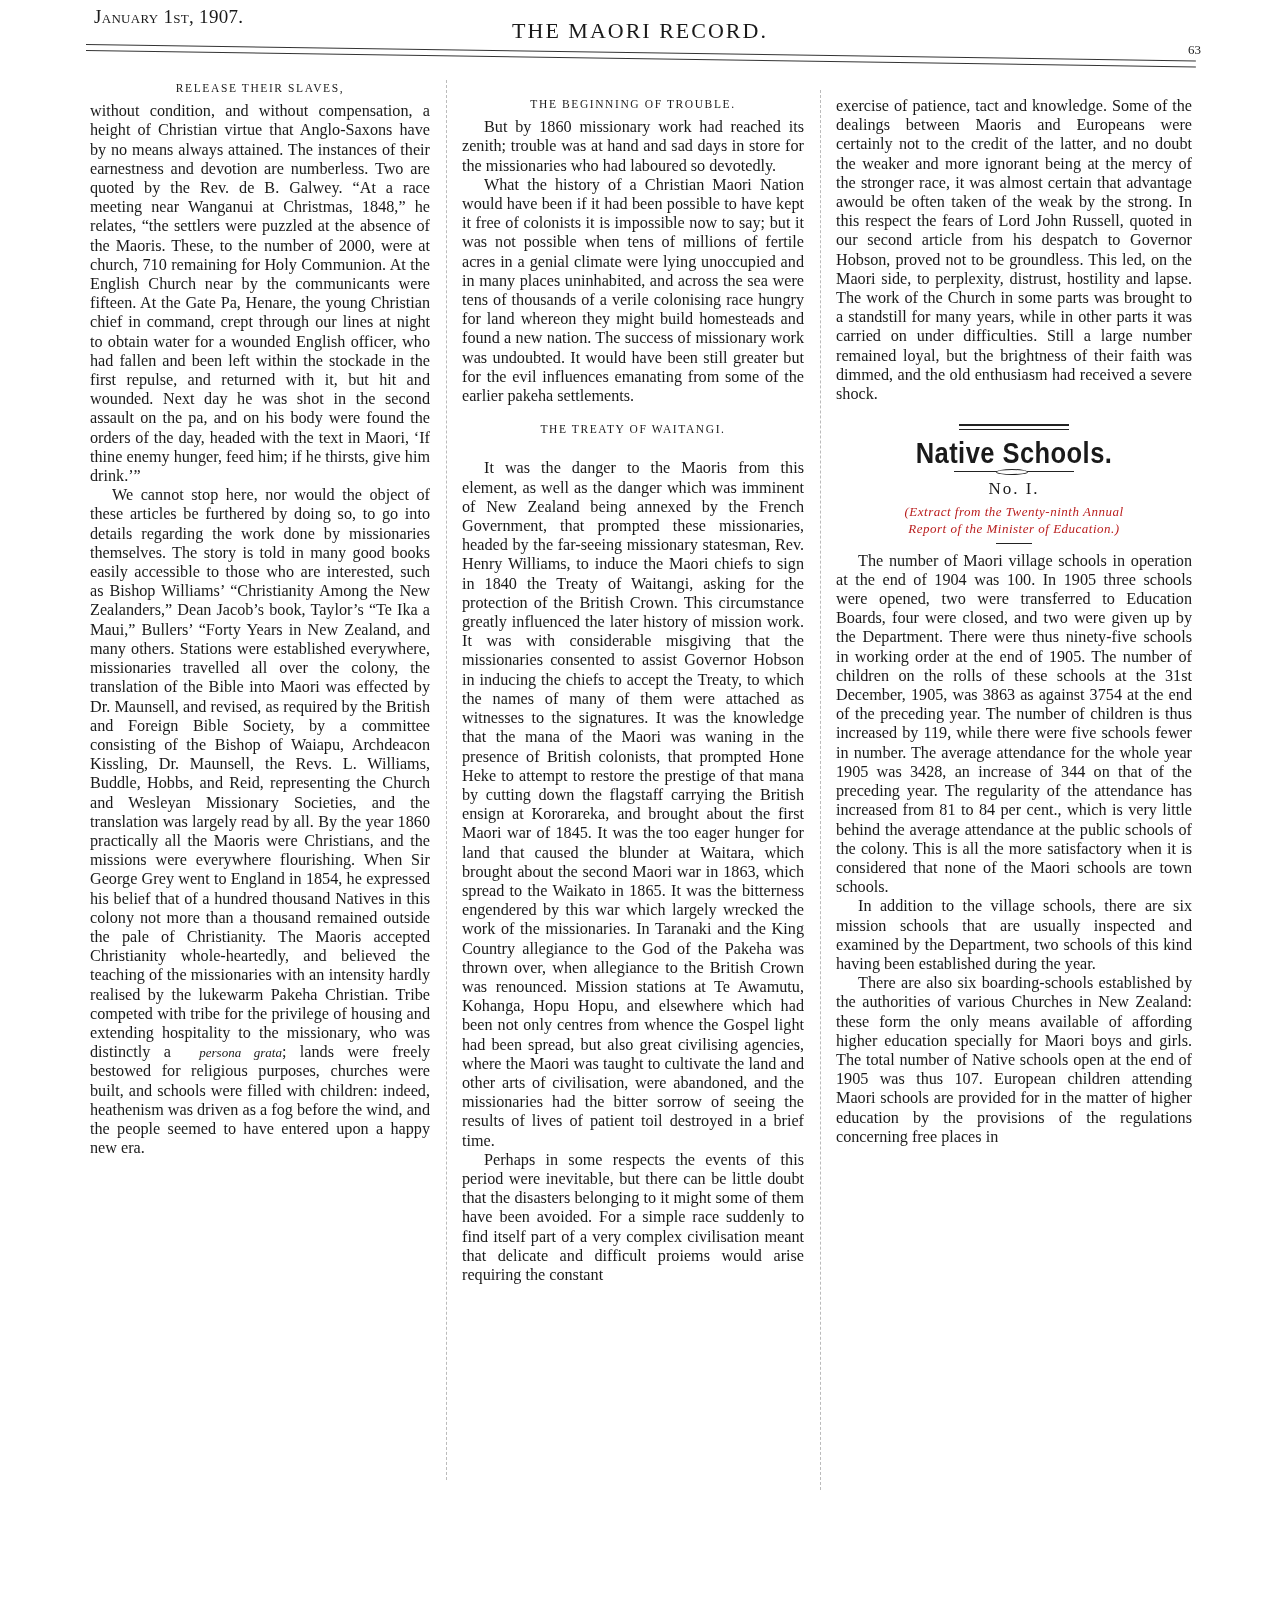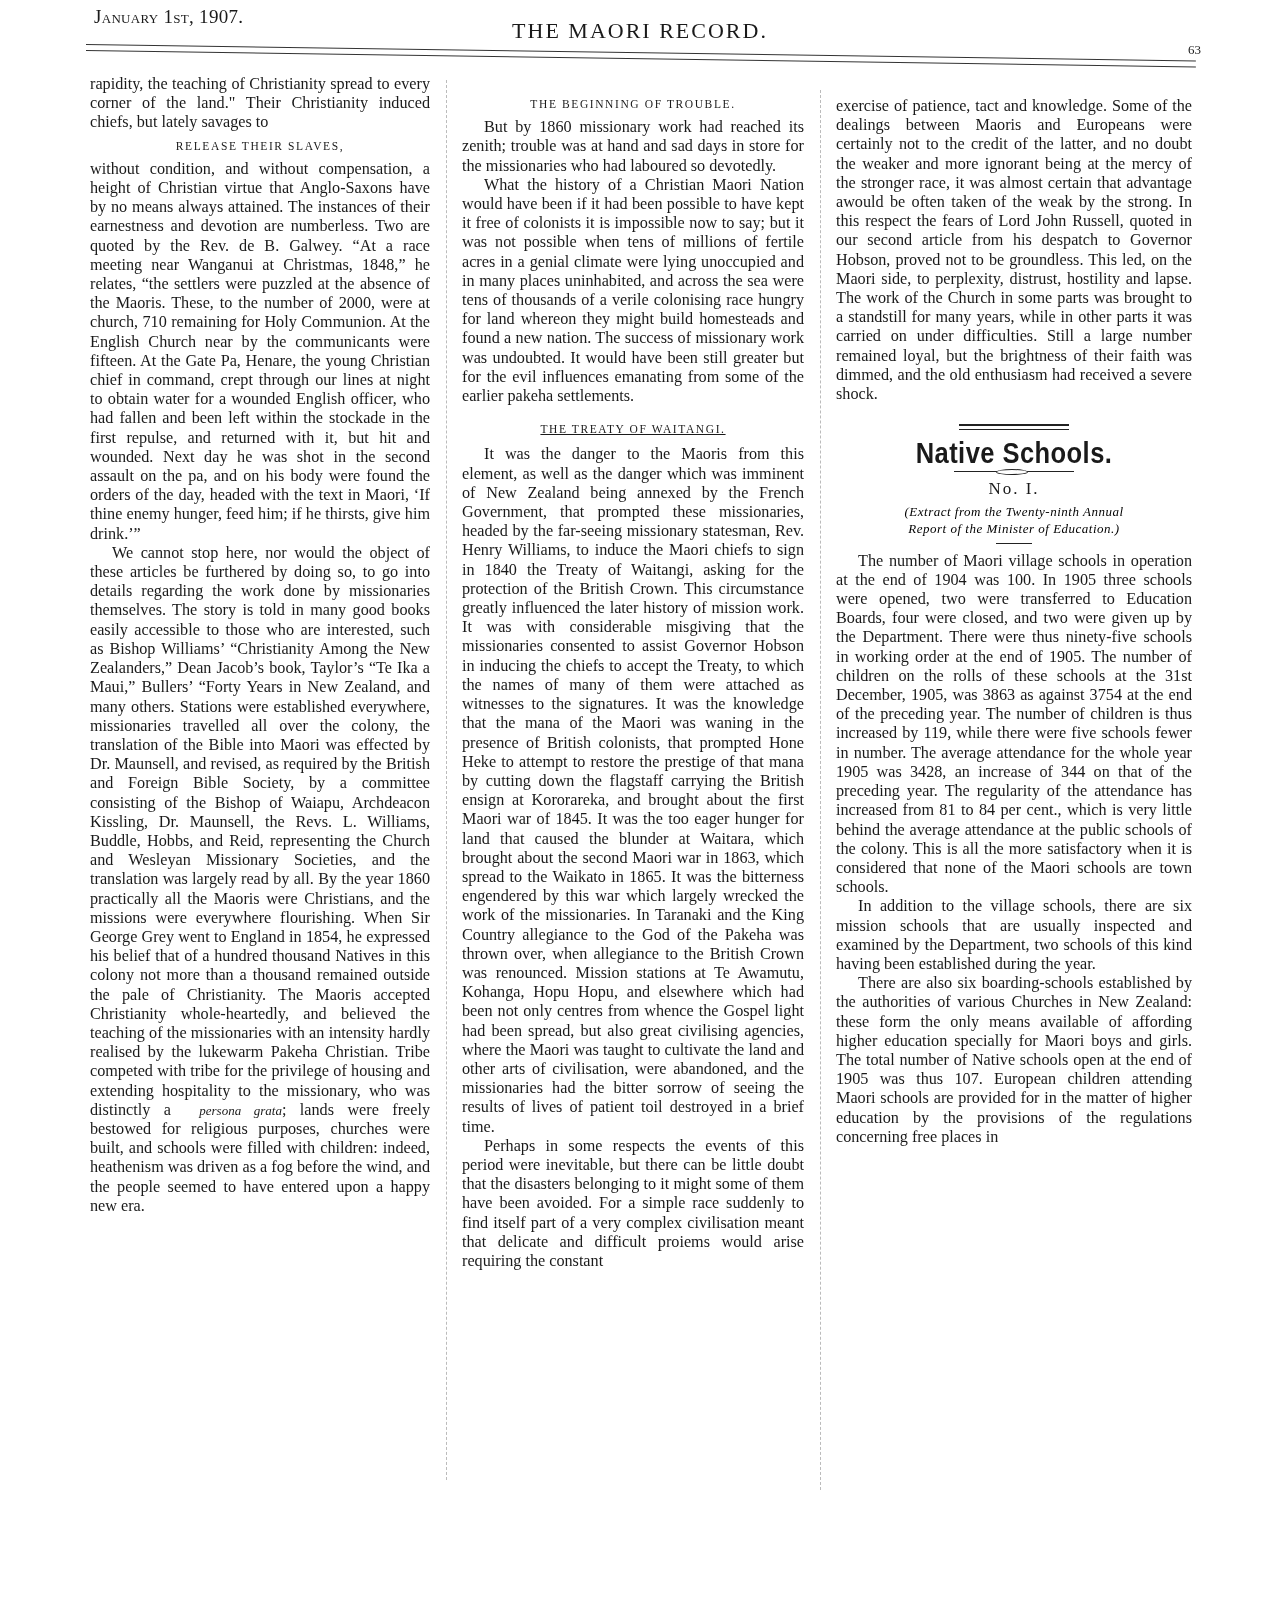--- a/index.html
+++ b/index.html
@@ -31,21 +31,21 @@
   .col1 { left: 90px; width: 340px; top: 75px; }
   .col2 { left: 462px; width: 342px; top: 88px; }
   .col3 { left: 836px; width: 356px; top: 97px; }
   .col p { margin: 0; text-indent: 22px; }
   .col p.noindent { text-indent: 0; }
   .subhead {
     text-align: center; font-size: 11.5px; letter-spacing: 1.6px; margin: 4px 0 4px 0;
     text-indent: 0;
   }
   .col2 .subhead.first { margin-top: 7px; }
-  .col2 .subhead.second { margin-top: 14px; margin-bottom: 6px; text-decoration: underline; }
+  .col2 .subhead.second { margin-top: 14px; margin-bottom: 20px; }
   .divider-v {
     position: absolute; width: 0; border-left: 1px dashed #bbb;
   }
   .dv1 { left: 446px; top: 80px; height: 1400px; }
   .dv2 { left: 820px; top: 90px; height: 1400px; }
   .section-rule {
     width: 110px; margin: 20px auto 0 auto; border-top: 2px solid #222; border-bottom: 1px solid #222; height: 3px;
   }
   .section-title {
     text-align: center; font-family: "Liberation Sans", "DejaVu Sans", sans-serif;
@@ -60,39 +60,38 @@
   }
   .ornament::after {
     content: ""; position: absolute; left: 42px; width: 30px; top: 0; height: 4px;
     border: 1.5px solid #222; border-radius: 50%; background: #fff;
   }
   .issue-no {
     text-align: center; font-size: 17px; letter-spacing: 2px; margin: 4px 0 4px 0;
   }
   .extract {
     text-align: center; font-style: italic; font-size: 13px; line-height: 17px; margin: 0 0 6px 0;
-    color: #000000; letter-spacing: 0.5px;
+    color: #b91c1c; letter-spacing: 0.5px;
   }
   .short-rule { width: 36px; margin: 4px auto 8px auto; border-top: 1.5px solid #222; }
   em.latin { font-style: italic; font-size: 13px; margin-left: 15px; }
 </style>
 </head>
 <body>
 
 <div class="header-date">January 1st, 1907.</div>
 <div class="header-title">THE MAORI RECORD.</div>
 <div class="header-page">63</div>
 <div class="rule r1"></div>
 <div class="rule r2"></div>
 
 <div class="divider-v dv1"></div>
 <div class="divider-v dv2"></div>
 
 <div class="col col1">
-  <p class="noindent">rapidity, the teaching of Christianity spread to every corner of the land." Their Christianity induced chiefs, but lately savages to</p>
   <div class="subhead">RELEASE THEIR SLAVES,</div>
   <p class="noindent">without condition, and without compensation, a height of Christian virtue that Anglo-Saxons have by no means always attained. The instances of their earnestness and devotion are numberless. Two are quoted by the Rev. de B. Galwey. “At a race meeting near Wanganui at Christmas, 1848,” he relates, “the settlers were puzzled at the absence of the Maoris. These, to the number of 2000, were at church, 710 remaining for Holy Communion. At the English Church near by the communicants were fifteen. At the Gate Pa, Henare, the young Christian chief in command, crept through our lines at night to obtain water for a wounded English officer, who had fallen and been left within the stockade in the first repulse, and returned with it, but hit and wounded. Next day he was shot in the second assault on the pa, and on his body were found the orders of the day, headed with the text in Maori, ‘If thine enemy hunger, feed him; if he thirsts, give him drink.’”</p>
   <p><span>We cannot stop here, nor would the object of these articles be furthered by doing so, to go into details regarding the work done by missionaries themselves. The story is told in many good books easily accessible to those who are interested, such as Bishop Williams’ “Christianity Among the New Zealanders,” Dean Jacob’s book, Taylor’s “Te Ika a Maui,” Bullers’ “Forty Years in New Zealand, and many others. Stations were established everywhere, missionaries travelled all over the colony, the translation of the Bible into Maori was effected by Dr. Maunsell, and revised, as required by the British and Foreign Bible Society, by a committee consisting of the Bishop of Waiapu, Archdeacon Kissling, Dr. Maunsell, the Revs. L. Williams, Buddle, Hobbs, and Reid, representing the Church and Wesleyan Missionary Societies, and the translation was largely read by all. By the year 1860 practically all the Maoris were Christians, and the missions were everywhere flourishing. When Sir George Grey went to England in 1854, he expressed his belief that of a hundred thousand Natives in this colony not more than a thousand remained outside the pale of Christianity. The Maoris accepted Christianity whole-heartedly, and believed the teaching of the missionaries with an intensity hardly realised by the lukewarm Pakeha Christian. Tribe competed with tribe for the privilege of housing and extending hospitality to the missionary, who was distinctly a</span> <em class="latin">persona grata</em><span>; lands were freely bestowed for religious purposes, churches were built, and schools were filled with children: indeed, heathenism was driven as a fog before the wind, and the people seemed to have entered upon a happy new era.</span></p>
 </div>
 
 <div class="col col2">
   <div class="subhead first">THE BEGINNING OF TROUBLE.</div>
   <p>But by 1860 missionary work had reached its zenith; trouble was at hand and sad days in store for the missionaries who had laboured so devotedly.</p>
   <p>What the history of a Christian Maori Nation would have been if it had been possible to have kept it free of colonists it is impossible now to say; but it was not possible when tens of millions of fertile acres in a genial climate were lying unoccupied and in many places uninhabited, and across the sea were tens of thousands of a verile colonising race hungry for land whereon they might build homesteads and found a new nation. The success of missionary work was undoubted. It would have been still greater but for the evil influences emanating from some of the earlier pakeha settlements.</p>
   <div class="subhead second">THE TREATY OF WAITANGI.</div>

